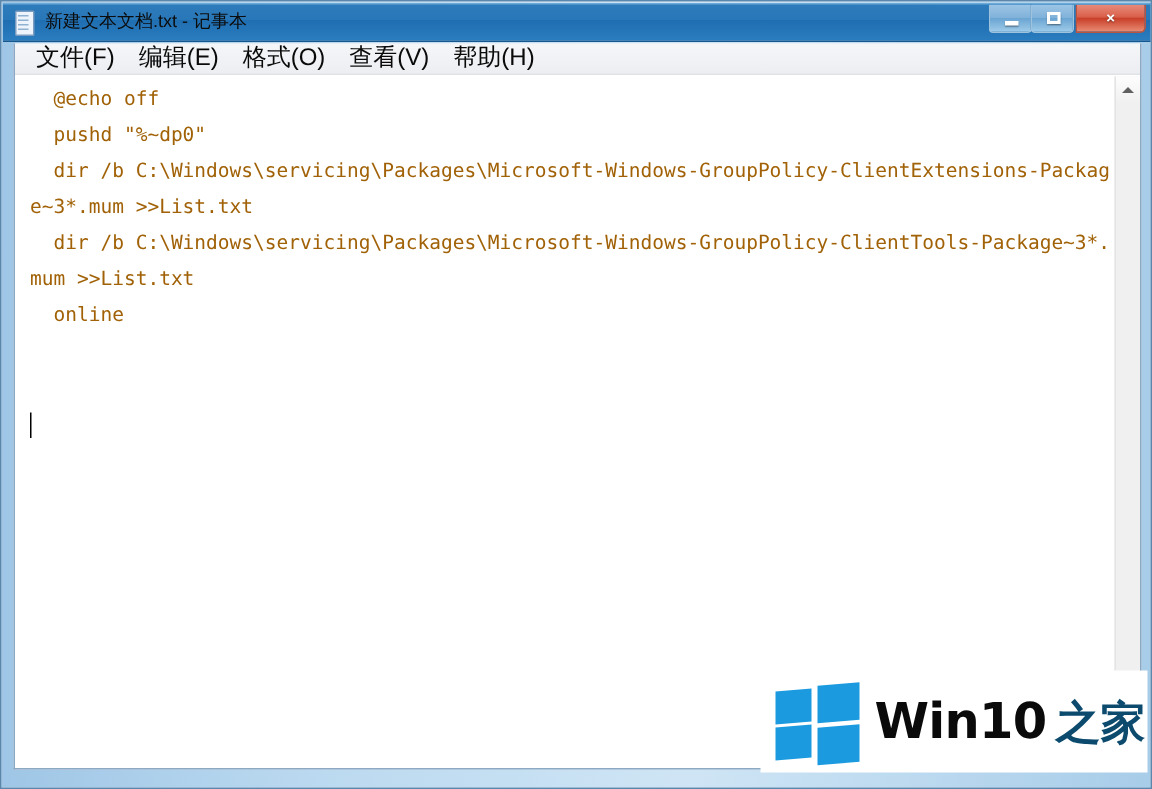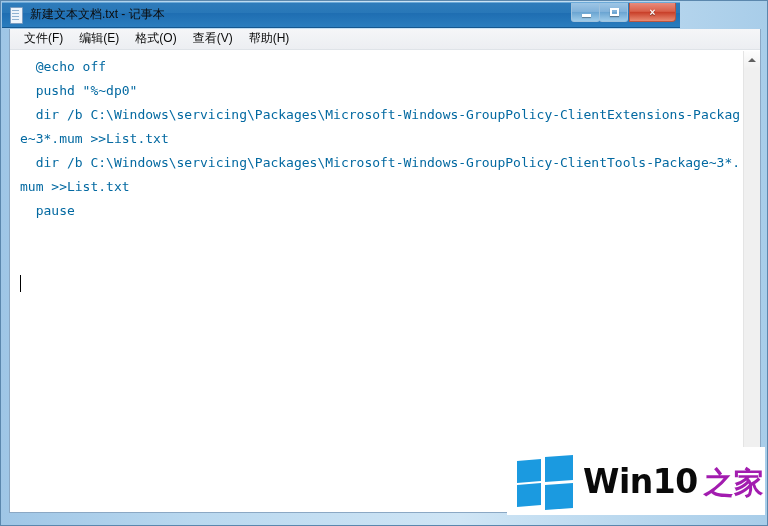--- a/index.html
+++ b/index.html
@@ -22,21 +22,21 @@
     background: linear-gradient(to right,
         #9fc6e6 0%, #b9d8ef 25%, #cfe5f5 60%, #a8cde9 100%);
     border: 1px solid #5b87ad;
     overflow: hidden;
   }
 
   
   #titlebar {
     position: absolute;
     left: 1px; top: 1px;
-    width: 678px;
+    width: 766px;
     height: 26px;
     box-sizing: border-box;
     background: linear-gradient(to bottom,
        #2f7cbb 0%, #2877b8 44%, #1f6eb2 46%, #2a7dbe 100%);
     border-bottom: 1px solid #15578f;
     display: flex;
     align-items: center;
   }
   #titlebar::after{
     content:"";
@@ -143,21 +143,21 @@
     width: 100%;
     height: 21px;
     background: linear-gradient(to bottom, #f5f6f8 0%, #eceef2 100%);
     border-bottom: 1px solid #dfe3e8;
     display: flex;
     align-items: center;
     padding-left: 6px;
     box-sizing: border-box;
   }
   .menu-item {
-    font-size: 12px;
+    font-size: 16px;
     color: #0a0a0a;
     padding: 2px 8px 3px 8px;
     white-space: nowrap;
     cursor: default;
   }
 
   
   #textwrap {
     position: absolute;
     left: 0;
@@ -176,21 +176,21 @@
     background: #ffffff;
     overflow: hidden;
     padding: 4px 2px 0 2px;
     box-sizing: border-box;
   }
 
   .code-line {
     font-family: "DejaVu Sans Mono", "Liberation Mono", monospace;
     font-size: 13px;
     line-height: 24px;
-    color: #0369a1;
+    color: #a16207;
     white-space: pre-wrap;
     word-break: break-all;
     padding-left: 8px;
     text-indent: 0;
   }
 
   
   #caret {
     position: absolute;
     left: 10px;
@@ -279,21 +279,21 @@
     font-size: 33px;
     font-weight: bold;
     color: #0a0a0a;
     letter-spacing: -0.5px;
     line-height: 1;
   }
   .wm-cn {
     font-family: "DejaVu Sans", sans-serif;
     font-size: 30px;
     font-weight: bold;
-    color: #a21caf;
+    color: #0c4a6e;
     margin-left: 6px;
     line-height: 1;
   }
   .wm-url {
     font-family: "DejaVu Sans", sans-serif;
     font-size: 15px;
     color: #2b2b2b;
     margin-top: 6px;
     letter-spacing: 0.2px;
   }
@@ -336,21 +336,21 @@
       <span class="menu-item">帮助(H)</span>
     </div>
 
     <div id="textwrap">
 
       <div id="textarea">
         <div class="code-line">  @echo off</div>
         <div class="code-line">  pushd "%~dp0"</div>
         <div class="code-line">  dir /b C:\Windows\servicing\Packages\Microsoft-Windows-GroupPolicy-ClientExtensions-Package~3*.mum &gt;&gt;List.txt</div>
         <div class="code-line">  dir /b C:\Windows\servicing\Packages\Microsoft-Windows-GroupPolicy-ClientTools-Package~3*.mum &gt;&gt;List.txt</div>
-        <div class="code-line">  pause</div>
+        <div class="code-line">  online</div>
         <div id="caret"></div>
       </div>
 
       <div id="vscroll">
         <div class="sb-btn up">
           <span class="arrow-up"></span>
         </div>
         <div id="sb-track"></div>
         <div class="sb-btn down">
           <span class="arrow-down"></span>

